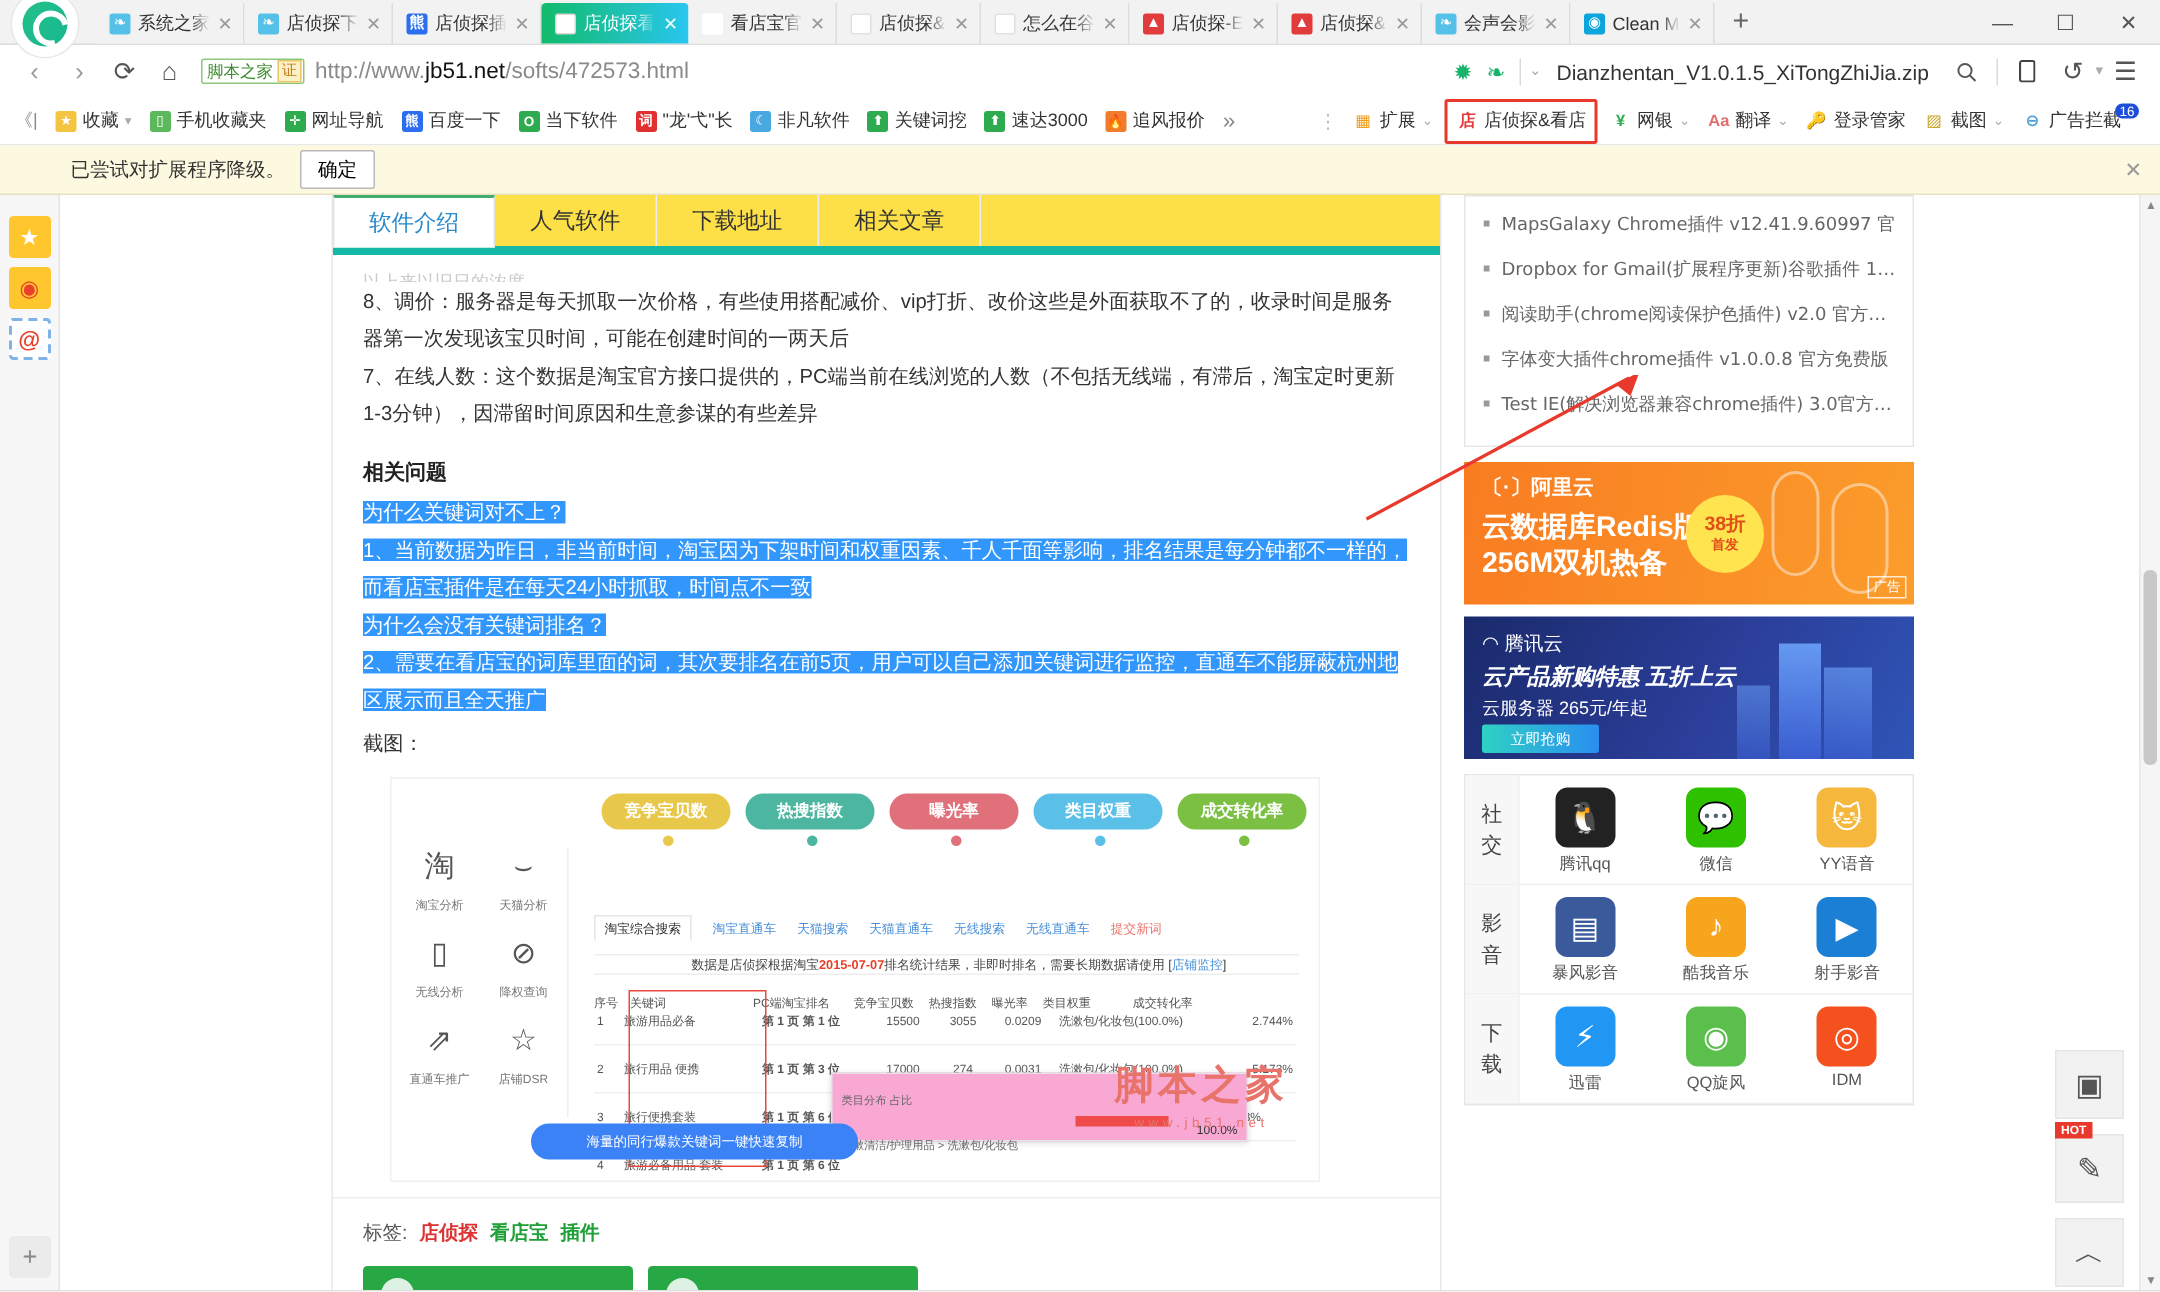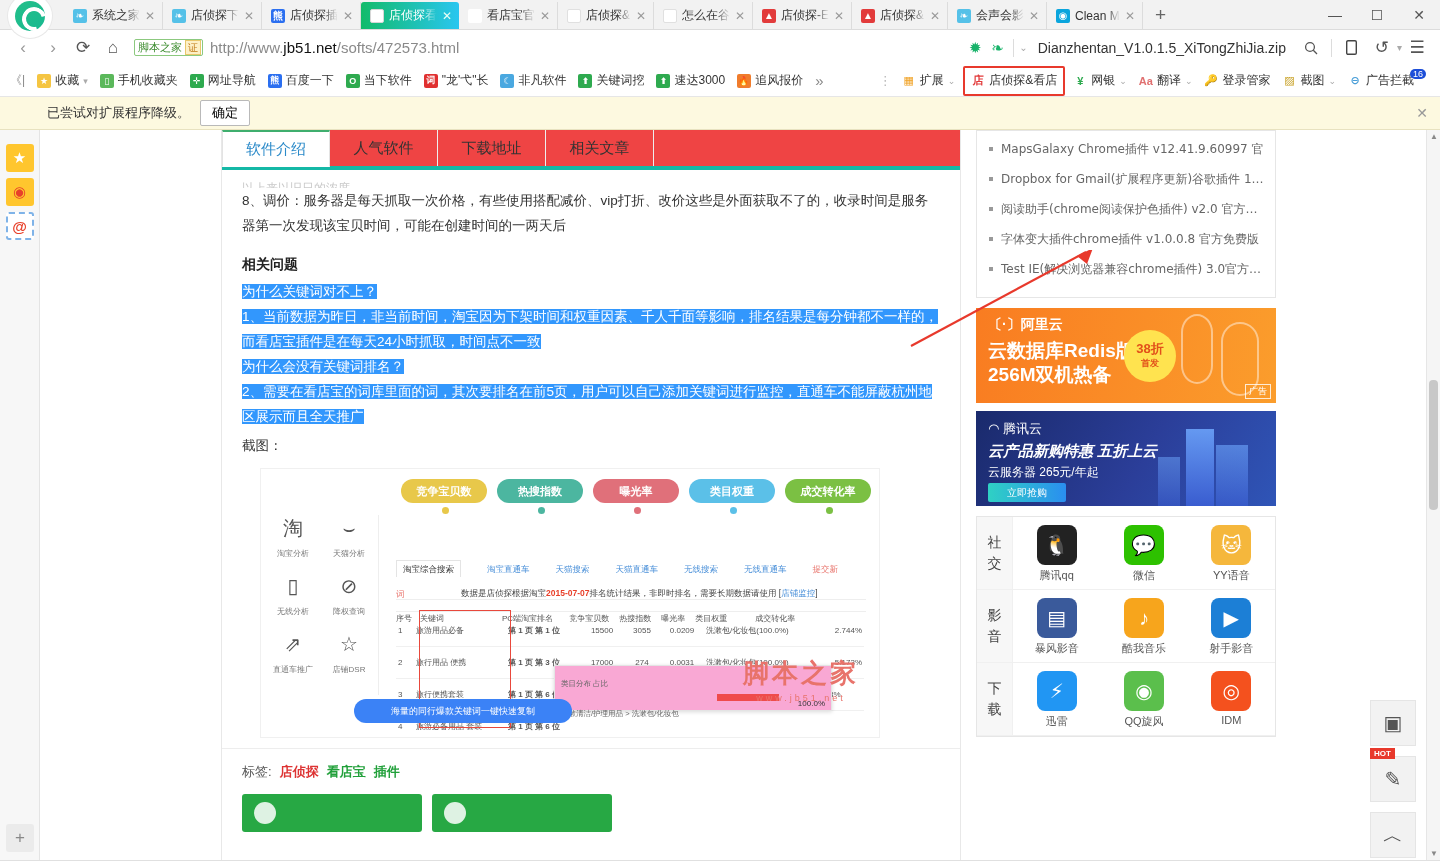--- a/index.html
+++ b/index.html
@@ -144,21 +144,21 @@
   }
 
   .page{ position:absolute; left:41px; top:0; right:0; bottom:0; background:#fff; overflow:hidden;}
   .page-inner{ position:relative; width:1399px; height:730px; }
 
   
   .content-col{
     position:absolute; left:180px; top:0; width:740px; background:#fff;
     border-left:1px solid #e8e8e8; border-right:1px solid #e8e8e8; height:730px;
   }
-  .ctabs{ display:flex; height:40px; border-bottom:4px solid #14b8a6; background:#ef4444;}
+  .ctabs{ display:flex; height:40px; border-bottom:6px solid #14b8a6; background:#fde047;}
   .ctab{
     width:108px; display:flex;align-items:center;justify-content:center;
     font-size:15px;color:#333; border-right:1px solid #eee; cursor:pointer;
   }
   .ctab.active{
     color:#2b8ac9; border-top:2px solid #3fae6e; border-left:1px solid #e3e3e3;
     border-right:1px solid #e3e3e3; border-bottom:1px solid #fff; margin-bottom:-1px;
     background:#fff; font-weight:normal;
   }
   .ctab-filler{ flex:1; }
@@ -177,21 +177,21 @@
   .pill{
     position:absolute; height:24px; border-radius:12px; color:#fff; font-size:11px;
     display:flex;align-items:center;justify-content:center; font-weight:bold;
   }
   .leftico-box{ position:absolute; left:8px; top:46px; width:110px; height:180px;
     border-right:1px solid #eee;}
   .leftico{ position:absolute; width:48px; text-align:center; font-size:8px; color:#777;}
   .leftico .g{ font-size:20px; color:#555; display:block; line-height:26px;}
   .navrow{ position:absolute; left:135px; top:88px; width:470px; font-size:8.5px;
     border-bottom:1px solid #eee; padding-bottom:4px;}
-  .navrow span{ margin-right:26px; color:#4a90d9;}
+  .navrow span{ margin-right:14px; color:#4a90d9;}
   .navrow span.first{ color:#333; border:1px solid #e4e4e4; border-bottom:none;
     padding:3px 6px; background:#fff;}
   .notice{ position:absolute; left:200px; top:112px; font-size:8.5px; color:#444; }
   .notice b{ color:#e8402a; }
   .notice a{ color:#4a90d9; }
   .thead{ position:absolute; left:135px; top:130px; width:470px; font-size:8px; color:#555;
     border-top:1px solid #eee; padding-top:6px;}
   .shot table{ position:absolute; left:135px; top:146px; width:468px;
     border-collapse:collapse; font-size:8px; }
   .shot table td{ padding:3px 2px; border-bottom:1px solid #f0f0f0; color:#555;}
@@ -545,20 +545,21 @@
             </div>
             <div class="ctab">
               <span>相关文章</span>
             </div>
             <div class="ctab-filler"></div>
           </div>
 
       <div class="article">
         <div class="cut-line">以上来以旧日的浓度</div>
         <p>8、调价：服务器是每天抓取一次价格，有些使用搭配减价、vip打折、改价这些是外面获取不了的，收录时间是服务器第一次发现该宝贝时间，可能在创建时间的一两天后</p>
+        <p>7、在线人数：这个数据是淘宝官方接口提供的，PC端当前在线浏览的人数（不包括无线端，有滞后，淘宝定时更新1-3分钟），因滞留时间原因和生意参谋的有些差异</p>
 
         <div class="sec-title">相关问题</div>
         <div><span class="hl">为什么关键词对不上？</span></div>
         <div><span class="hl">1、当前数据为昨日，非当前时间，淘宝因为下架时间和权重因素、千人千面等影响，排名结果是每分钟都不一样的，而看店宝插件是在每天24小时抓取，时间点不一致</span></div>
         <div><span class="hl">为什么会没有关键词排名？</span></div>
         <div><span class="hl">2、需要在看店宝的词库里面的词，其次要排名在前5页，用户可以自己添加关键词进行监控，直通车不能屏蔽杭州地区展示而且全天推广</span></div>
 
         <div style="margin-top:4px;">截图：</div>
 
         <div class="shot-wrap">

